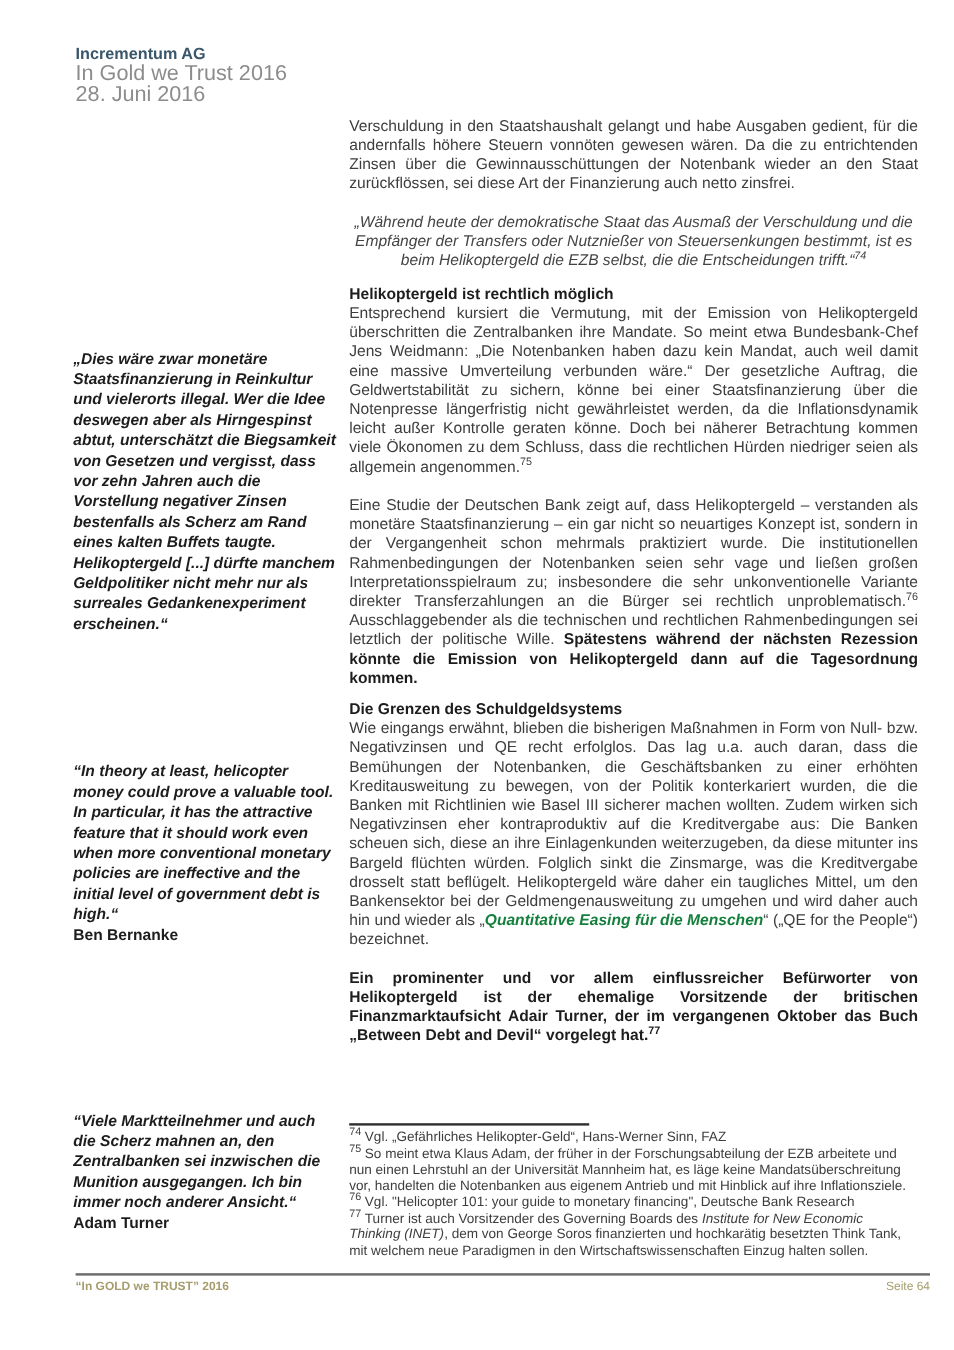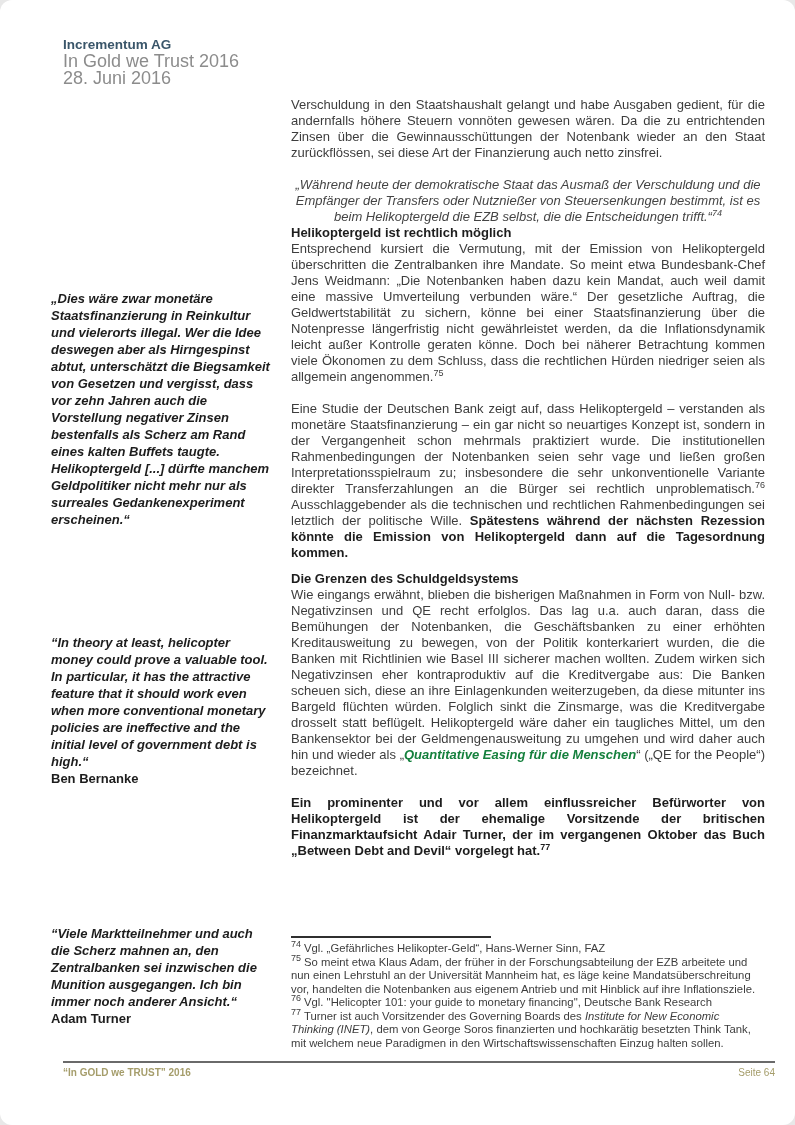--- a/index.html
+++ b/index.html
@@ -5,42 +5,41 @@
   * { margin:0; padding:0; box-sizing:border-box; }
   html,body { background:#e8e8e8; }
   .page {
     position:relative;
     width:795px; height:1125px;
     background:#ffffff;
     margin:0 auto;
     font-family:"Liberation Sans", sans-serif;
     color:#3d3d3d;
     overflow:hidden;
-    border-radius:12px;
   }
   
   .header { position:absolute; left:63px; top:36px; line-height:17px; }
   .header .company { font-size:13.5px; font-weight:bold; color:#3a566a; }
   .header .meta { font-size:18px; color:#8c8c8c; }
 
   
   .margin-quote {
-    position:absolute; left:51px; width:220px;
+    position:absolute; left:61px; width:220px;
     font-size:13px; font-weight:bold; font-style:italic;
     color:#1d1d1d; line-height:17px;
   }
   .margin-quote .src { font-style:normal; display:block; }
   .mq1 { top:290px; }
   .mq2 { top:634px; }
   .mq3 { top:925px; }
 
   
   .main { position:absolute; left:291px; top:97px; width:474px; font-size:13px; line-height:16px; }
   .para { text-align:justify; margin-bottom:16px; color:#3d3d3d; }
-  .pullquote { text-align:center; font-style:italic; color:#444; }
+  .pullquote { text-align:center; font-style:italic; color:#444; margin-bottom:12px; }
   .sect-h { font-weight:bold; color:#1d1d1d; font-size:13px; }
   .para .it { }
   .para .b  { font-weight:bold; color:#1d1d1d; }
   .para .bi { font-weight:bold; font-style:italic; color:#15803d;margin-top:36px; }
   sup { font-size:9px; line-height:0; vertical-align:super; }
   .study { margin-bottom:10px; }
   .turner { font-weight:bold; color:#1d1d1d; }
 
   
   .footnotes { position:absolute; left:291px; top:936px; width:474px; font-size:11.3px; line-height:13.5px; color:#3d3d3d; }

